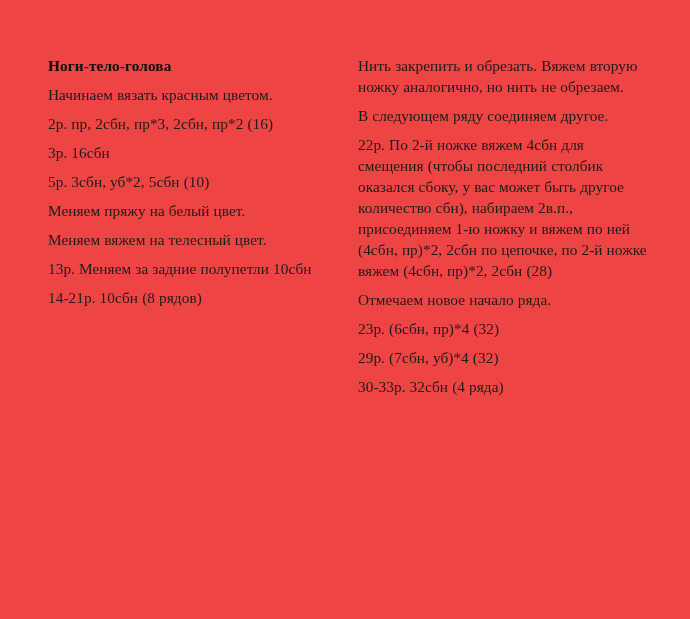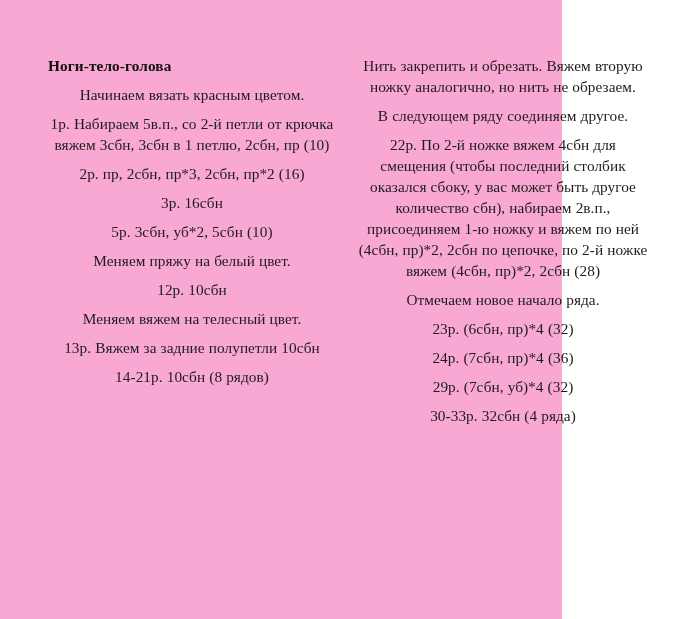--- a/index.html
+++ b/index.html
@@ -14,23 +14,23 @@
     position: relative;
     overflow: hidden;
     font-family: "Liberation Serif", "DejaVu Serif", serif;
     color: #1a1a1a;
     -webkit-font-smoothing: antialiased;
   }
   .page {
     position: absolute;
     left: 0;
     top: 0;
-    width: 562px;
+    width: 690px;
     height: 619px;
-    background: #f9a8d4;
+    background: #ef4444;
   }
   .columns {
     position: absolute;
     left: 48px;
     top: 55px;
     width: 600px;
     display: flex;
     flex-direction: row;
     align-items: flex-start;
     gap: 22px;
@@ -38,21 +38,21 @@
   .col {
     width: 290px;
   }
   .col-left  { width: 288px; }
   .col-right { width: 290px; }
 
   .para {
     font-size: 15.3px;
     line-height: 21px;
     margin: 0 0 8px 0;
-    text-align: center;
+    text-align: left;
     letter-spacing: 0.05px;
     word-spacing: 0.2px;
     color: #1c1c1c;
   }
   .para:last-child { margin-bottom: 0; }
 
   .heading {
     font-size: 15.3px;
     line-height: 21px;
     font-weight: bold;
@@ -63,36 +63,33 @@
 </style>
 </head>
 <body>
 
 <div class="page">
   <div class="columns">
 
     <div class="col col-left">
       <div class="heading">Ноги-тело-голова</div>
       <p class="para">Начинаем вязать красным цветом.</p>
-      <p class="para">1р. Набираем 5в.п., со 2-й петли от крючка вяжем 3сбн, 3сбн в 1 петлю, 2сбн, пр (10)</p>
       <p class="para">2р. пр, 2сбн, пр*3, 2сбн, пр*2 (16)</p>
       <p class="para">3р. 16сбн</p>
       <p class="para">5р. 3сбн, уб*2, 5сбн (10)</p>
       <p class="para">Меняем пряжу на белый цвет.</p>
-      <p class="para">12р. 10сбн</p>
       <p class="para">Меняем вяжем на телесный цвет.</p>
-      <p class="para">13р. Вяжем за задние полупетли 10сбн</p>
+      <p class="para">13р. Меняем за задние полупетли 10сбн</p>
       <p class="para">14-21р. 10сбн (8 рядов)</p>
     </div>
 
     <div class="col col-right">
       <p class="para">Нить закрепить и обрезать. Вяжем вторую ножку аналогично, но нить не обрезаем.</p>
       <p class="para">В следующем ряду соединяем другое.</p>
       <p class="para">22р. По 2-й ножке вяжем 4сбн для смещения (чтобы последний столбик оказался сбоку, у вас может быть другое количество сбн), набираем 2в.п., присоединяем 1-ю ножку и вяжем по ней (4сбн, пр)*2, 2сбн по цепочке, по 2-й ножке вяжем (4сбн, пр)*2, 2сбн (28)</p>
       <p class="para">Отмечаем новое начало ряда.</p>
       <p class="para">23р. (6сбн, пр)*4 (32)</p>
-      <p class="para">24р. (7сбн, пр)*4 (36)</p>
       <p class="para">29р. (7сбн, уб)*4 (32)</p>
       <p class="para">30-33р. 32сбн (4 ряда)</p>
     </div>
 
   </div>
 </div>
 
 </body></html>

